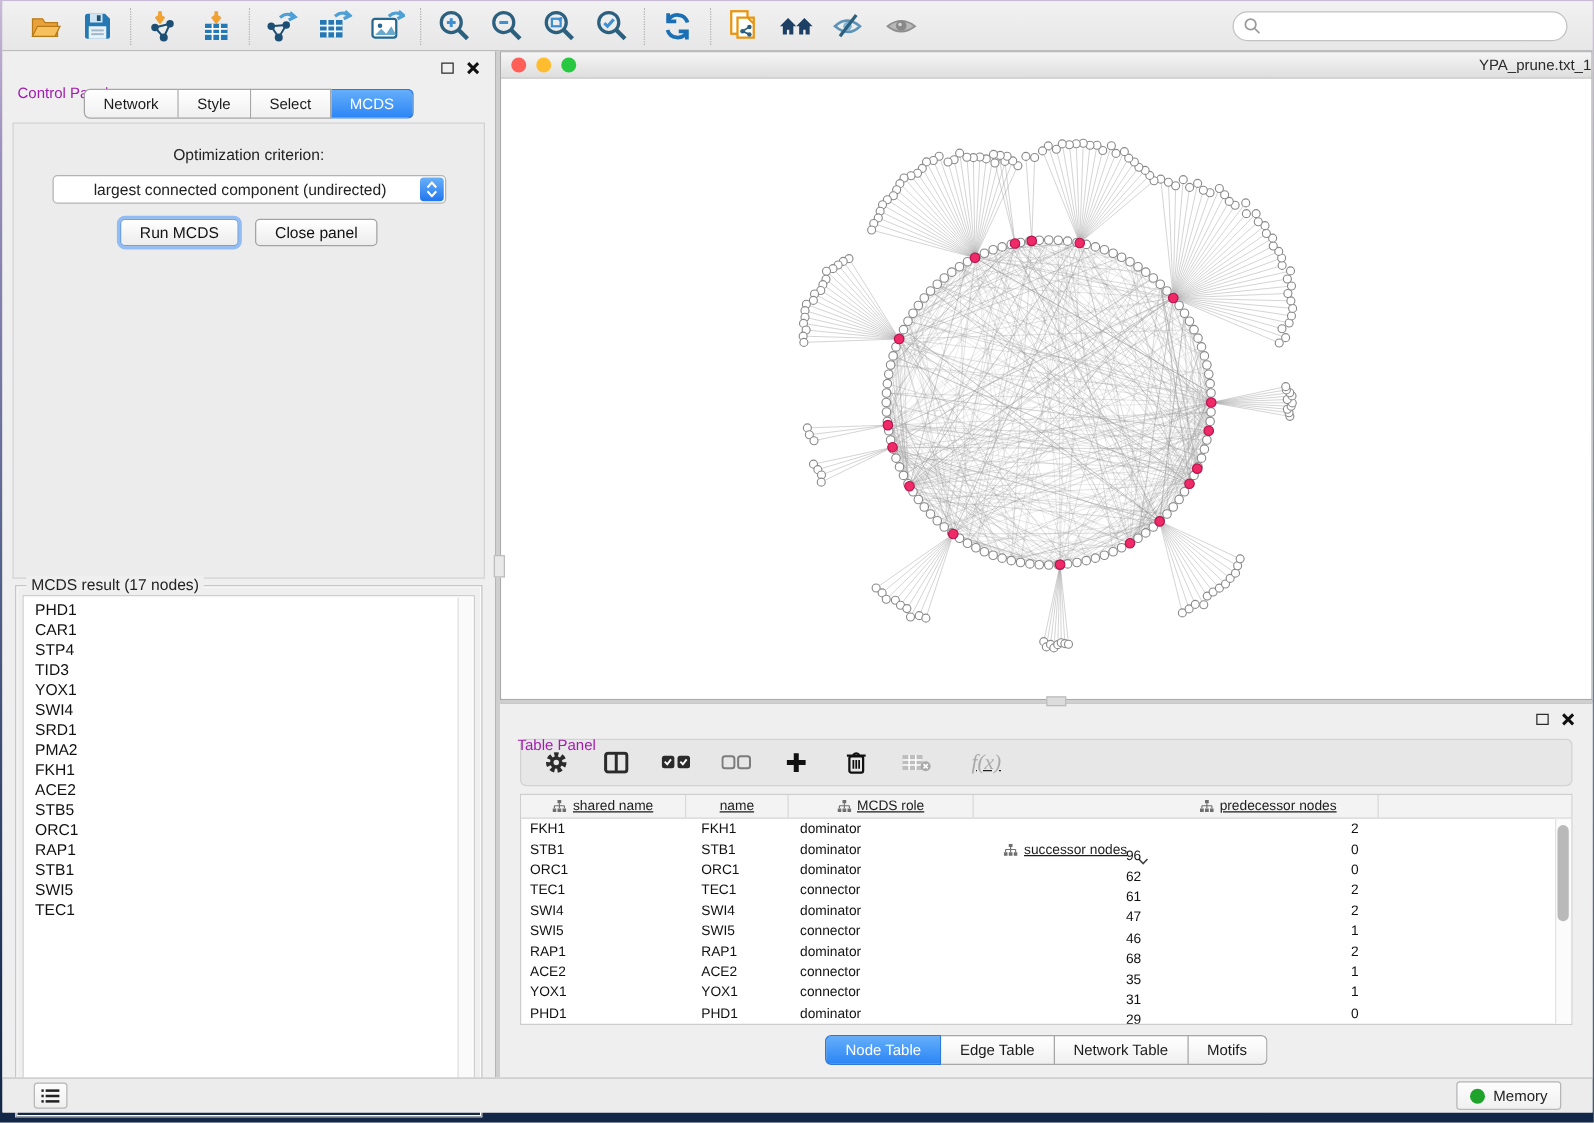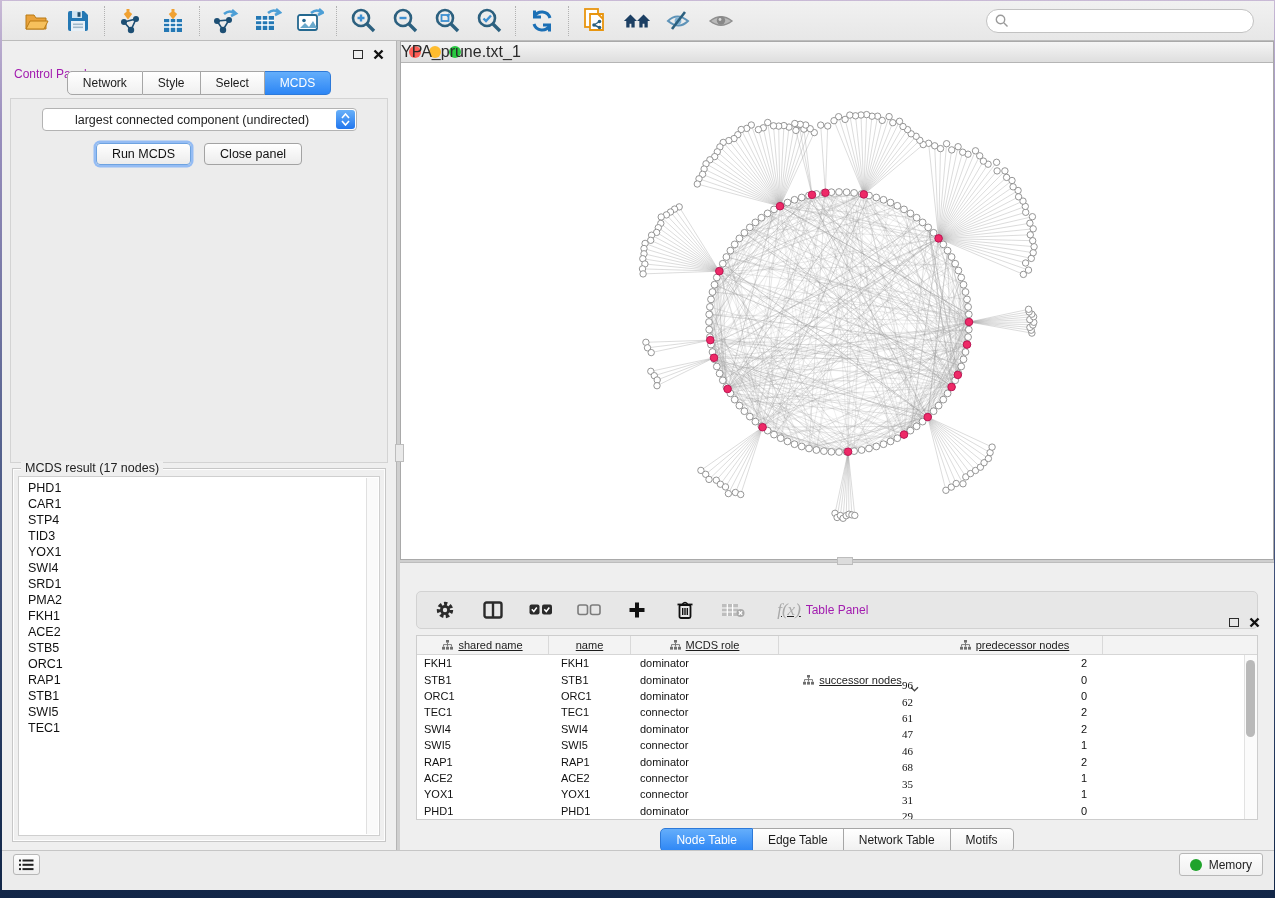--- a/index.html
+++ b/index.html
@@ -44,67 +44,67 @@
   .dropdown { width:315px; height:23px; margin:9px auto 0; background:#fff; border:1px solid #b3b3b3;
               border-radius:4px; display:flex; align-items:center; position:relative; }
   .dropdown .dd-text { flex:1; text-align:center; font-size:12.5px; padding-right:14px; }
   .dd-stepper { position:absolute; right:1px; top:1px; width:19px; height:19px; border-radius:3px;
                 background:linear-gradient(#69b1f9,#2176ee); display:flex; flex-direction:column;
                 align-items:center; justify-content:center; gap:1px; }
   .btn-row { margin-top:12px; display:flex; justify-content:center; gap:13px; }
   .btn { height:22px; padding:0 15px; font-size:12.5px; color:#111; background:linear-gradient(#ffffff,#ececec);
          border:1px solid #a3a3a3; border-radius:4px; }
   .btn.focus { box-shadow:0 0 0 2.5px rgba(90,156,250,.6); border-color:#6ea3e0; }
-  .fieldset { position:absolute; top:427px; left:10px; right:10px; height:374px;
+  .fieldset { position:absolute; top:427px; left:10px; right:10px; height:426px;
               border:1px solid #c7c7c7; box-shadow:inset 0 0 0 1px #fdfdfd; }
   .fieldset .legend { position:absolute; top:-8px; left:8px; background:#efefef; padding:0 4px; font-size:12.5px; }
   .listbox { position:absolute; inset:7px 5px 5px 5px; background:#fff; border:1px solid #cfcfcf;
              padding:3px 0 0 9px; overflow:hidden; }
   .listbox .row { font-size:12.5px; line-height:16px; color:#111; }
   .list-scroll { position:absolute; top:1px; bottom:1px; right:1px; width:12px; background:#fafafa; border-left:1px solid #e0e0e0; }
 
   
   .network-panel { height:519px; background:#fff; border:1px solid #a9a9a9; display:flex; flex-direction:column; }
   .net-titlebar { height:21px; background:linear-gradient(#f5f5f5,#dedede); border-bottom:1px solid #b5b5b5;
                   display:flex; align-items:center; padding:0 8px; position:relative; }
   .traffic { display:flex; gap:8px; }
   .light { width:12px; height:12px; border-radius:50%; }
-  .net-title { position:absolute; left:0; right:0; text-align:left; font-size:16px; color:#2a2a2a; }
+  .net-title { position:absolute; left:0; right:0; text-align:right; font-size:12px; color:#2a2a2a; }
   .net-canvas { flex:1; position:relative; background:#fff; }
   .net-canvas svg { position:absolute; left:0; top:0; }
   .vsplit-handle { position:absolute; left:393px; top:403px; width:9px; height:18px; background:#e9e9e9;
                    border:1px solid #bdbdbd; z-index:5; }
   .hsplit-handle { position:absolute; left:50%; top:516px; width:16px; height:8px; background:#dcdcdc;
                    border:1px solid #bdbdbd; z-index:5; }
 
   
   .table-panel { flex:1; margin-top:2px; background:#efefef; position:relative; border-top:1px solid #bdbdbd; }
-  .tp-header { height:25px; display:flex; align-items:center; padding:0 14px;flex-direction:column; }
+  .tp-header { height:25px; display:flex; align-items:center; padding:0 14px; }
   .tp-toolbar { margin:3px 16px 0; height:38px; background:#e7e7e7; border:1px solid #d2d2d2; border-radius:5px;
                 display:flex; align-items:center; gap:24px; padding:0 16px;text-decoration:underline; }
   .tp-tool { display:flex; align-items:center; justify-content:center; width:24px; height:24px; }
   .fx { font-family:"Liberation Serif", serif; font-style:italic; font-size:17px; color:#a9a9a9; }
   .tablewrap { margin:6px 16px 0; background:#fff; border:1px solid #cdcdcd; position:relative; height:185px; }
   .thead { display:flex; height:19px; background:#f3f3f3; border-bottom:1px solid #d6d6d6; }
   .th { display:flex; align-items:center; justify-content:center; gap:5px; font-size:11px; color:#1c1c1c;
         border-right:1px solid #d9d9d9; position:relative;text-decoration:underline; }
   .sortglyph { position:absolute; right:7px; top:6px; }
   .tbody { position:absolute; top:19px; left:0; right:13px; bottom:0; overflow:hidden; }
   .tr { display:flex; height:16.4px; align-items:center; }
   .td { font-size:11px; color:#111; white-space:nowrap; overflow:hidden; }
   .c0 { width:132px; } .c1 { width:82px; } .c2 { width:148px; } .c3 { width:148px;margin-top:44px; } .c4 { width:176px;align-items:center; } .c5 { flex:1; }
   .td.c0 { padding-left:7px; } .td.c1 { padding-left:12px; } .td.c2 { padding-left:9px; }
-  .td.c3 { text-align:right; padding-right:14px;font-family:Liberation Serif, serif; } .td.c4 { text-align:right; padding-right:16px; }
+  .td.c3 { text-align:right; padding-right:14px; } .td.c4 { text-align:right; padding-right:16px; }
   .tscroll { position:absolute; top:19px; bottom:0; right:0; width:13px; background:#fbfbfb; border-left:1px solid #e2e2e2; }
   .tthumb { position:absolute; top:5px; right:2px; width:9px; height:77px; background:#b9b9b9; border-radius:5px; }
   .tp-tabs { display:flex; justify-content:center; margin-top:8px; }
 
   
-  .statusbar { position:absolute; left:0; right:0; bottom:12px; height:28px; background:#ececec;
-               border-top:1px solid #c6c6c6; display:flex; align-items:center; padding:0 11px; }
+  .statusbar { position:absolute; left:0; right:0; bottom:0; height:28px; background:#ececec;
+               border-top:1px solid #c6c6c6; display:flex; align-items:center; padding:0 25px; }
   .sb-btn { width:27px; height:21px; background:linear-gradient(#fdfdfd,#efefef); border:1px solid #b7b7b7;
             border-radius:3px; display:flex; align-items:center; justify-content:center; }
   .memory-btn { margin-left:auto; height:23px; background:linear-gradient(#fdfdfd,#f0f0f0); border:1px solid #b7b7b7;
                 border-radius:3px; display:flex; align-items:center; gap:7px; padding:0 10px; }
   .memory-dot { width:12px; height:12px; border-radius:50%; }
 </style>
 </head>
 <body>
 
 <div class="app">
@@ -271,20 +271,21 @@
           </svg>
         </span>
       </div>
       <div class="cp-tabs">
           <div class="seg-btn">Network</div>
           <div class="seg-btn">Style</div>
           <div class="seg-btn">Select</div>
           <div class="seg-btn active">MCDS</div>
         </div>
       <div class="cp-body">
+        <div class="opt-label">Optimization criterion:</div>
         <div class="dropdown">
           <span class="dd-text">largest connected component (undirected)</span>
           <span class="dd-stepper">
             <svg width="9" height="6" viewBox="0 0 9 6">
                 <path d="M1 5 L4.5 1 L8 5" fill="none" stroke="#fff" stroke-width="1.6"></path>
               </svg>
             <svg width="9" height="6" viewBox="0 0 9 6">
                 <path d="M1 1 L4.5 5 L8 1" fill="none" stroke="#fff" stroke-width="1.6"></path>
               </svg>
           </span>

